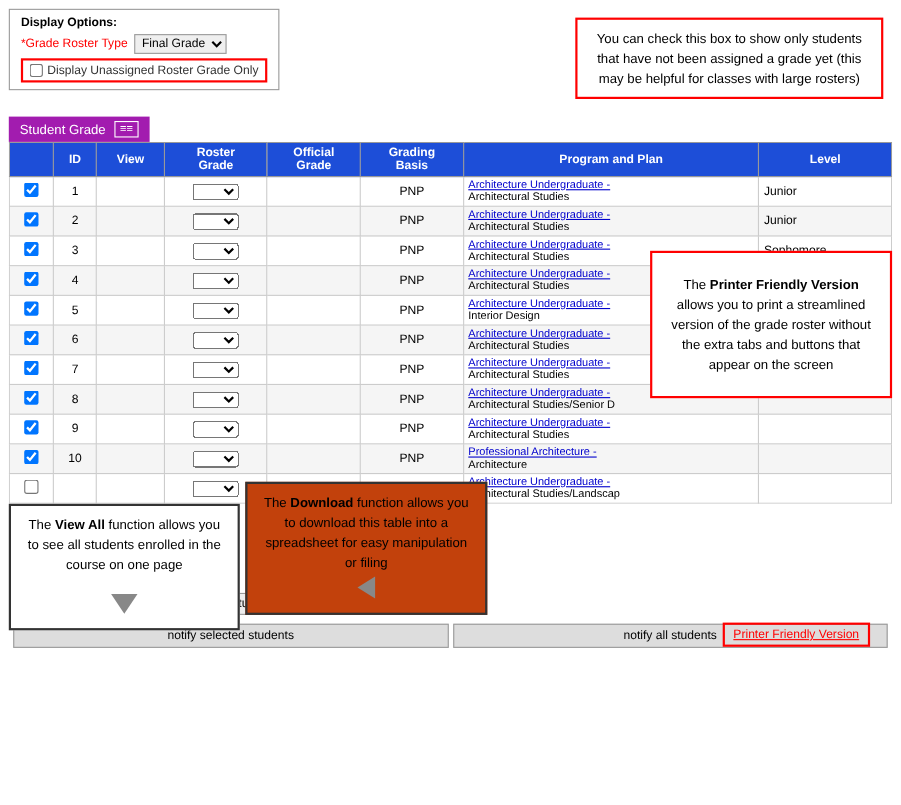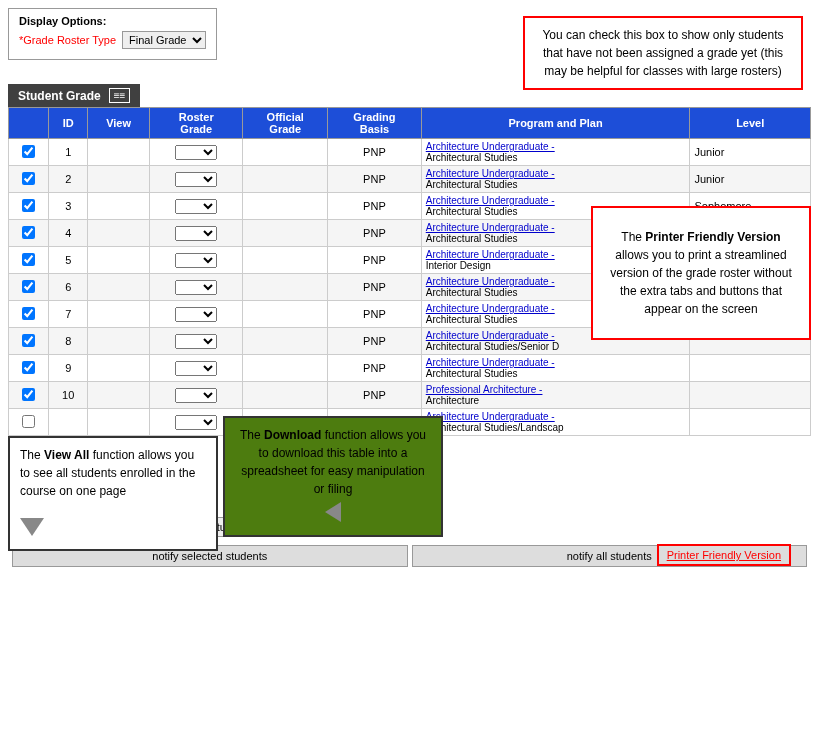--- a/index.html
+++ b/index.html
@@ -25,27 +25,27 @@
       background: #fff;
       padding: 8px 12px;
       width: 280px;
       font-size: 12px;
       text-align: center;
       line-height: 1.5;
     }
 
     
     .student-grade-header {
-      background: #404040;
+      background: #a21caf;
       color: #fff;
       padding: 4px 10px;
       display: inline-flex;
       align-items: center;
       gap: 8px;
-      font-weight: bold;
+      font-weight: normal;
       font-size: 12px;
       margin-top: 8px;
       margin-bottom: 0;
     }
     .eq-icon {
       border: 1px solid #fff;
       padding: 1px 4px;
       font-size: 10px;
       cursor: pointer;
     }
@@ -107,32 +107,32 @@
     
     .tooltip-view-all {
       position: absolute;
       left: 0;
       top: 0;
       border: 2px solid #333;
       background: #fff;
       padding: 8px 10px;
       width: 210px;
       font-size: 12px;
-      text-align: left;
+      text-align: center;
       line-height: 1.5;
       z-index: 10;
     }
     .tooltip-view-all strong { font-weight: bold; }
 
     .tooltip-download {
       position: absolute;
       left: 180px;
       top: -10px;
       border: 2px solid #333;
-      background: #4d7c0f;
+      background: #c2410c;
       padding: 8px 10px;
       width: 220px;
       font-size: 12px;
       text-align: center;
       line-height: 1.5;
       z-index: 10;
     }
     .tooltip-download strong { font-weight: bold; }
 
     .tooltip-printer {
@@ -187,20 +187,24 @@
 <div class="outer">
 
   <div style="display:flex; gap: 20px; align-items: flex-start; position:relative;">
     <div class="display-options">
       <div class="title">Display Options:</div>
       <div class="grade-roster-row">
         <label>*Grade Roster Type</label>
         <select>
           <option>Final Grade</option>
         </select>
+      </div>
+      <div class="unassigned-box">
+        <input type="checkbox" style="">
+        <label>Display Unassigned Roster Grade Only</label>
       </div>
     </div>
 
     <div class="tooltip-box-tr">
       <span>You can check this box to show only students that have not been assigned a grade yet (this may be helpful for classes with large rosters)</span>
     </div>
   </div>
 
   <div style="margin-top:10px;">
     <div class="student-grade-header">

